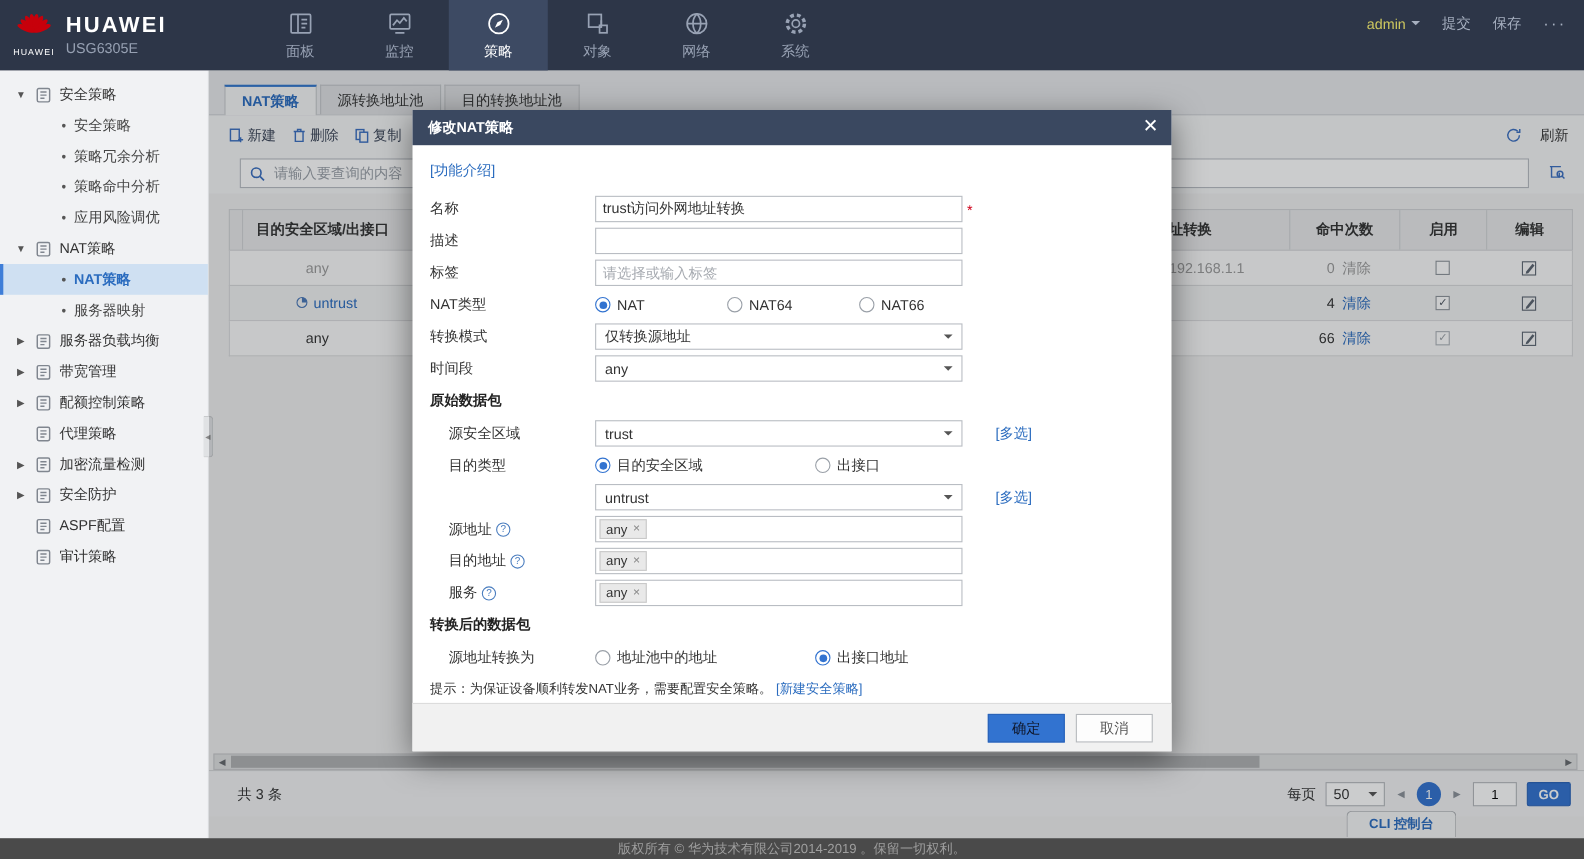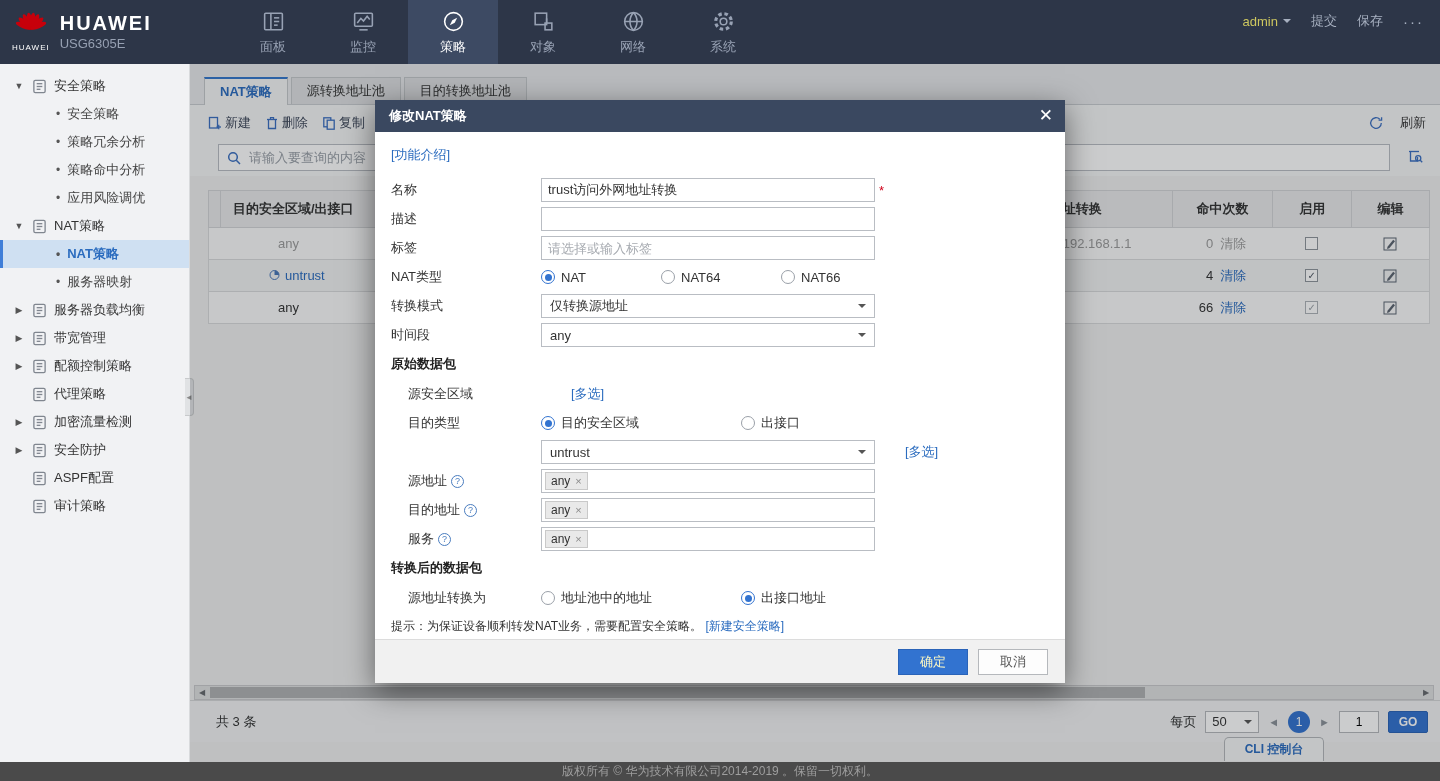--- a/index.html
+++ b/index.html
@@ -107,21 +107,21 @@
   .w120 { width:120px; } .w200 { width:200px; }
   .radio { width:14px; height:14px; border:1px solid #9aa0a8; border-radius:50%; background:#fff; display:inline-flex; align-items:center; justify-content:center; flex-shrink:0;}
   .radio.on { border-color:#3273d0; }
   .radio.on::after { content:""; width:7px; height:7px; border-radius:50%; background:#3273d0; }
   .req { color:#d0021b; margin-left:4px; font-size:13px; }
   .multi-link { color:#2b6cbf; margin-left:30px; font-size:13px; cursor:pointer; }
   .qicon { width:13px; height:13px; border:1px solid #4a7dbf; color:#4a7dbf; border-radius:50%; font-size:9px; line-height:11px; text-align:center; display:inline-block; }
   .hint-row { margin-top:8px; font-size:12px; color:#333; }
   .modal-footer { position:absolute; left:0; right:0; bottom:0; height:44px; background:#f1f1f1; border-top:1px solid #dcdcdc; }
   .btn-row { position:absolute; right:17px; top:9px; display:flex; gap:10px; }
-  .btn-ok { width:70px; height:26px; background:#3273d0; border:1px solid #2a63b8; color:#fef9c3; font-size:13px; cursor:pointer; display:flex; align-items:center; justify-content:center; }
+  .btn-ok { width:70px; height:26px; background:#3273d0; border:1px solid #2a63b8; color:#0f172a; font-size:13px; cursor:pointer; display:flex; align-items:center; justify-content:center; }
   .btn-cancel { width:70px; height:26px; background:#fdfdfd; border:1px solid #b5b8bc; color:#555; font-size:13px; cursor:pointer; display:flex; align-items:center; justify-content:center; }
 </style>
 </head>
 <body>
 
 <div class="app-header">
   <div class="logo-wrap">
     <div style="display:flex;flex-direction:column;align-items:center;">
       <svg width="36" height="30" viewBox="-20 -19 40 34">
         <g fill="#c7000b">
@@ -556,20 +556,24 @@
       <div class="sel">
         <span>any</span>
           <span class="sel-caret"></span>
       </div>
     </div>
 
     <div class="sec-head">原始数据包</div>
 
     <div class="frow">
       <span class="flabel indent">源安全区域</span>
+      <div class="sel">
+        <span>trust</span>
+          <span class="sel-caret"></span>
+      </div>
       <span class="multi-link">[多选]</span>
     </div>
 
     <div class="frow">
       <span class="flabel indent">目的类型</span>
       <div class="radio-group">
         <span class="ropt w200">
             <span class="radio on"></span>
             <span>目的安全区域</span>
           </span>

